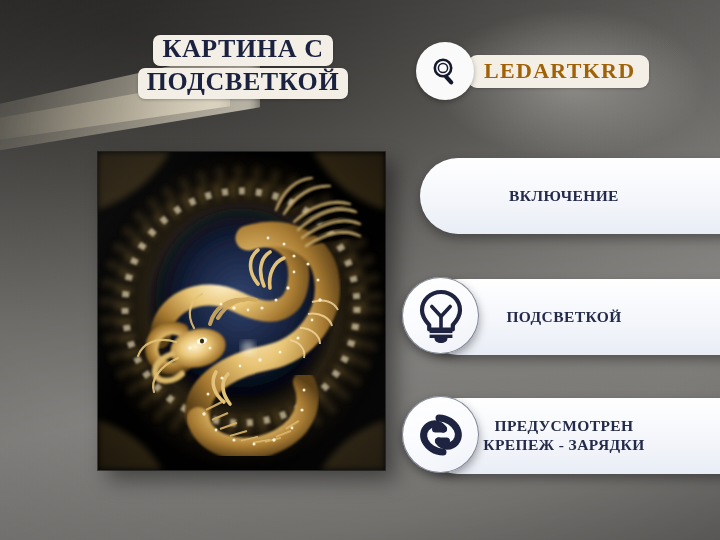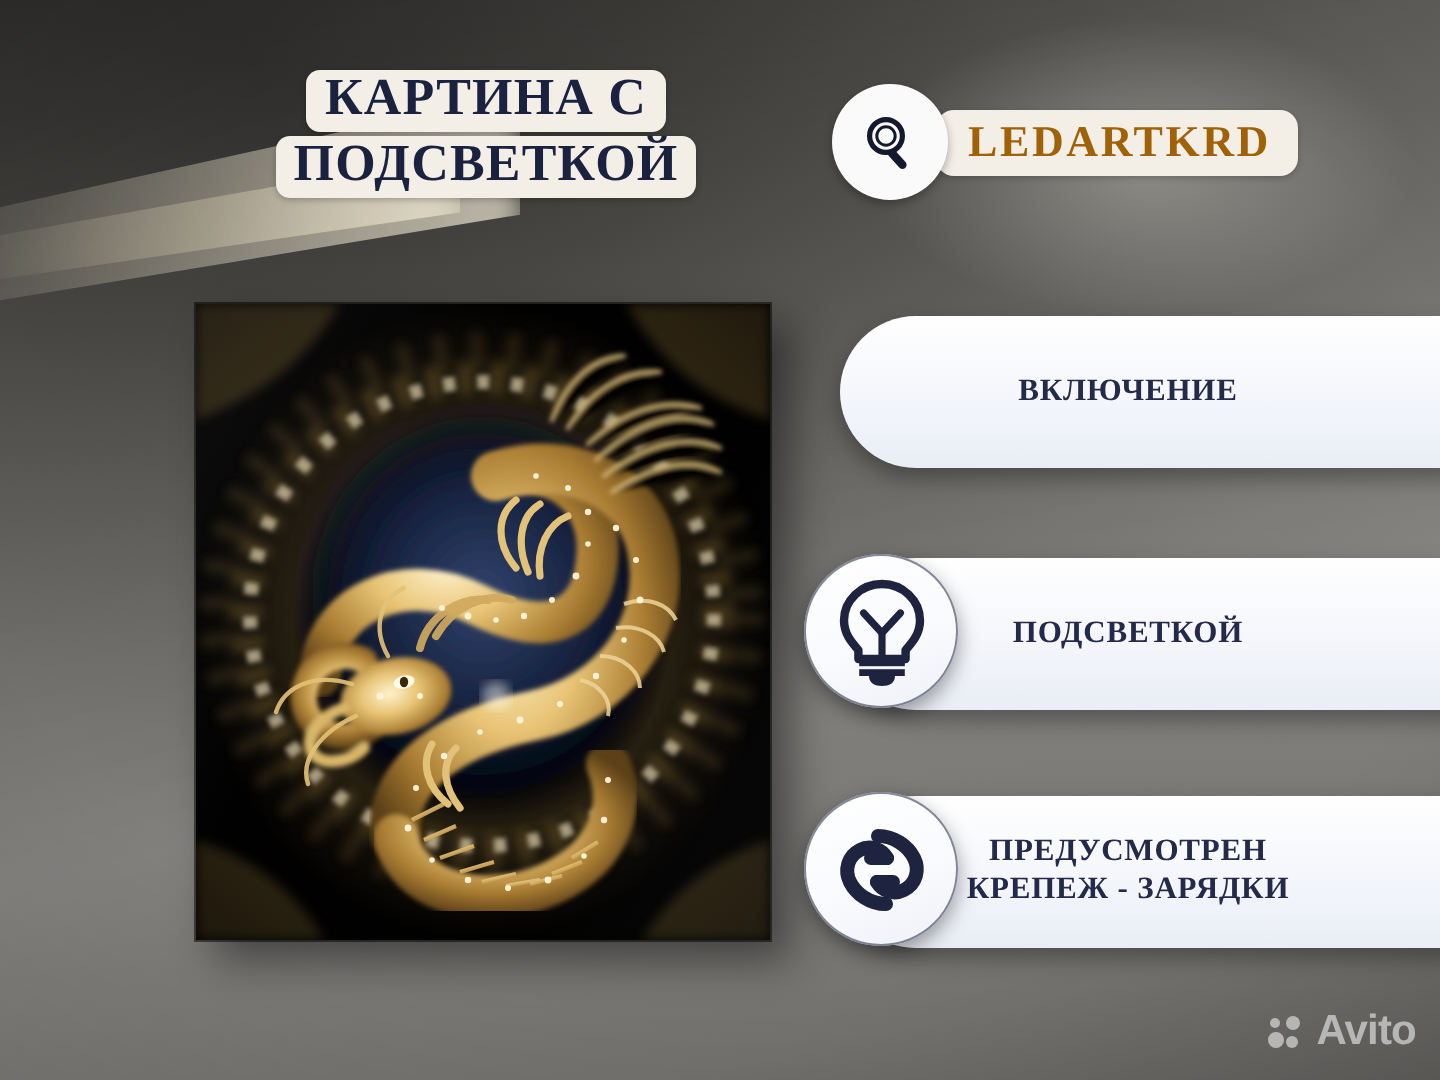--- a/index.html
+++ b/index.html
@@ -439,23 +439,14 @@
     <svg width="50" height="50" viewBox="0 0 50 50">
       <g fill="none" stroke="#1e2440" stroke-width="7" stroke-linecap="round" stroke-linejoin="round">
         <path d="M23 8 C31 8 38 13 41 19 C44 25 42 32 36 35 C31 37.6 25 35.6 22.5 31"></path>
         <path d="M22.5 31 L30.5 31"></path>
         <path d="M27 42 C19 42 12 37 9 31 C6 25 8 18 14 15 C19 12.4 25 14.4 27.5 19"></path>
         <path d="M27.5 19 L19.5 19"></path>
       </g>
     </svg>
   </div>
 
-  <div class="avito">
-    <div class="avito-dots">
-      <i class="ad1"></i>
-        <i class="ad2"></i>
-        <i class="ad3"></i>
-        <i class="ad4"></i>
-    </div>
-    <div class="avito-word">Avito</div>
-  </div>
 
 </div>
 
 </body></html>

